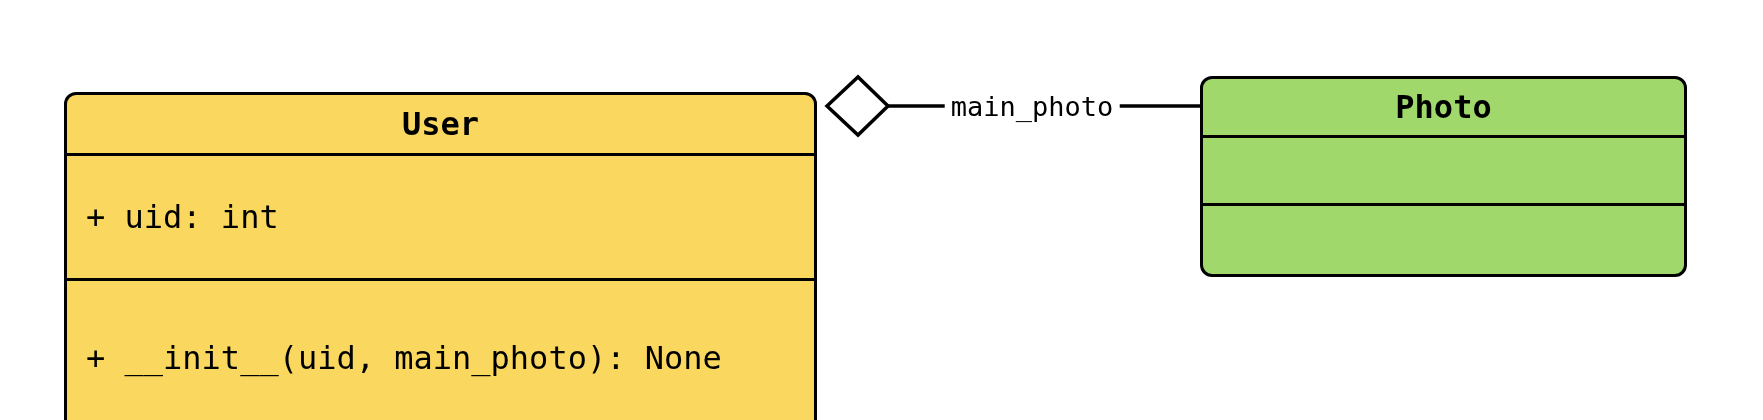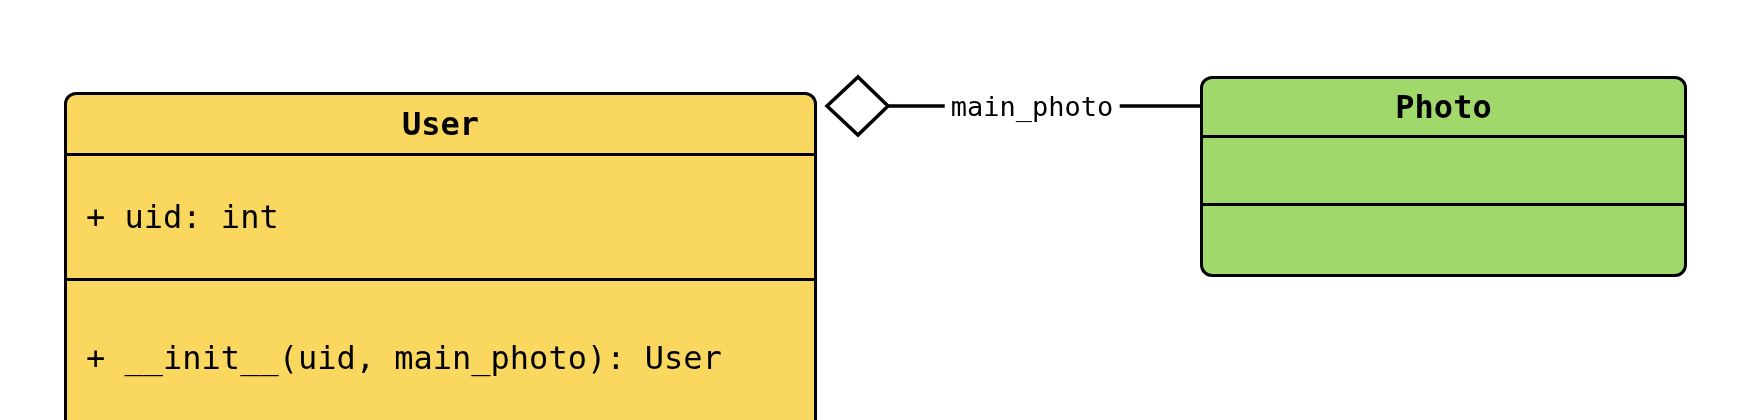--- a/index.html
+++ b/index.html
@@ -86,21 +86,21 @@
 <body>
 
 <div class="canvas">
 
   <div class="class-box user">
     <div class="compartment title-compartment">User</div>
     <div class="compartment sep members attrs">
       <div class="member"><span>+ uid: int</span><span class="b"></span></div>
     </div>
     <div class="compartment sep members methods">
-      <div class="member"><span>+ __init__(uid, main_photo): User</span><span class="b"></span></div>
+      <div class="member"><span>+ __init__(uid, main_photo): None</span><span class="b"></span></div>
     </div>
   </div>
 
   <div class="class-box photo">
     <div class="compartment title-compartment">Photo</div>
     <div class="compartment sep members attrs"></div>
     <div class="compartment sep members methods"></div>
   </div>
 
   <svg class="edge-svg" viewBox="0 0 1763 420" xmlns="http://www.w3.org/2000/svg">

